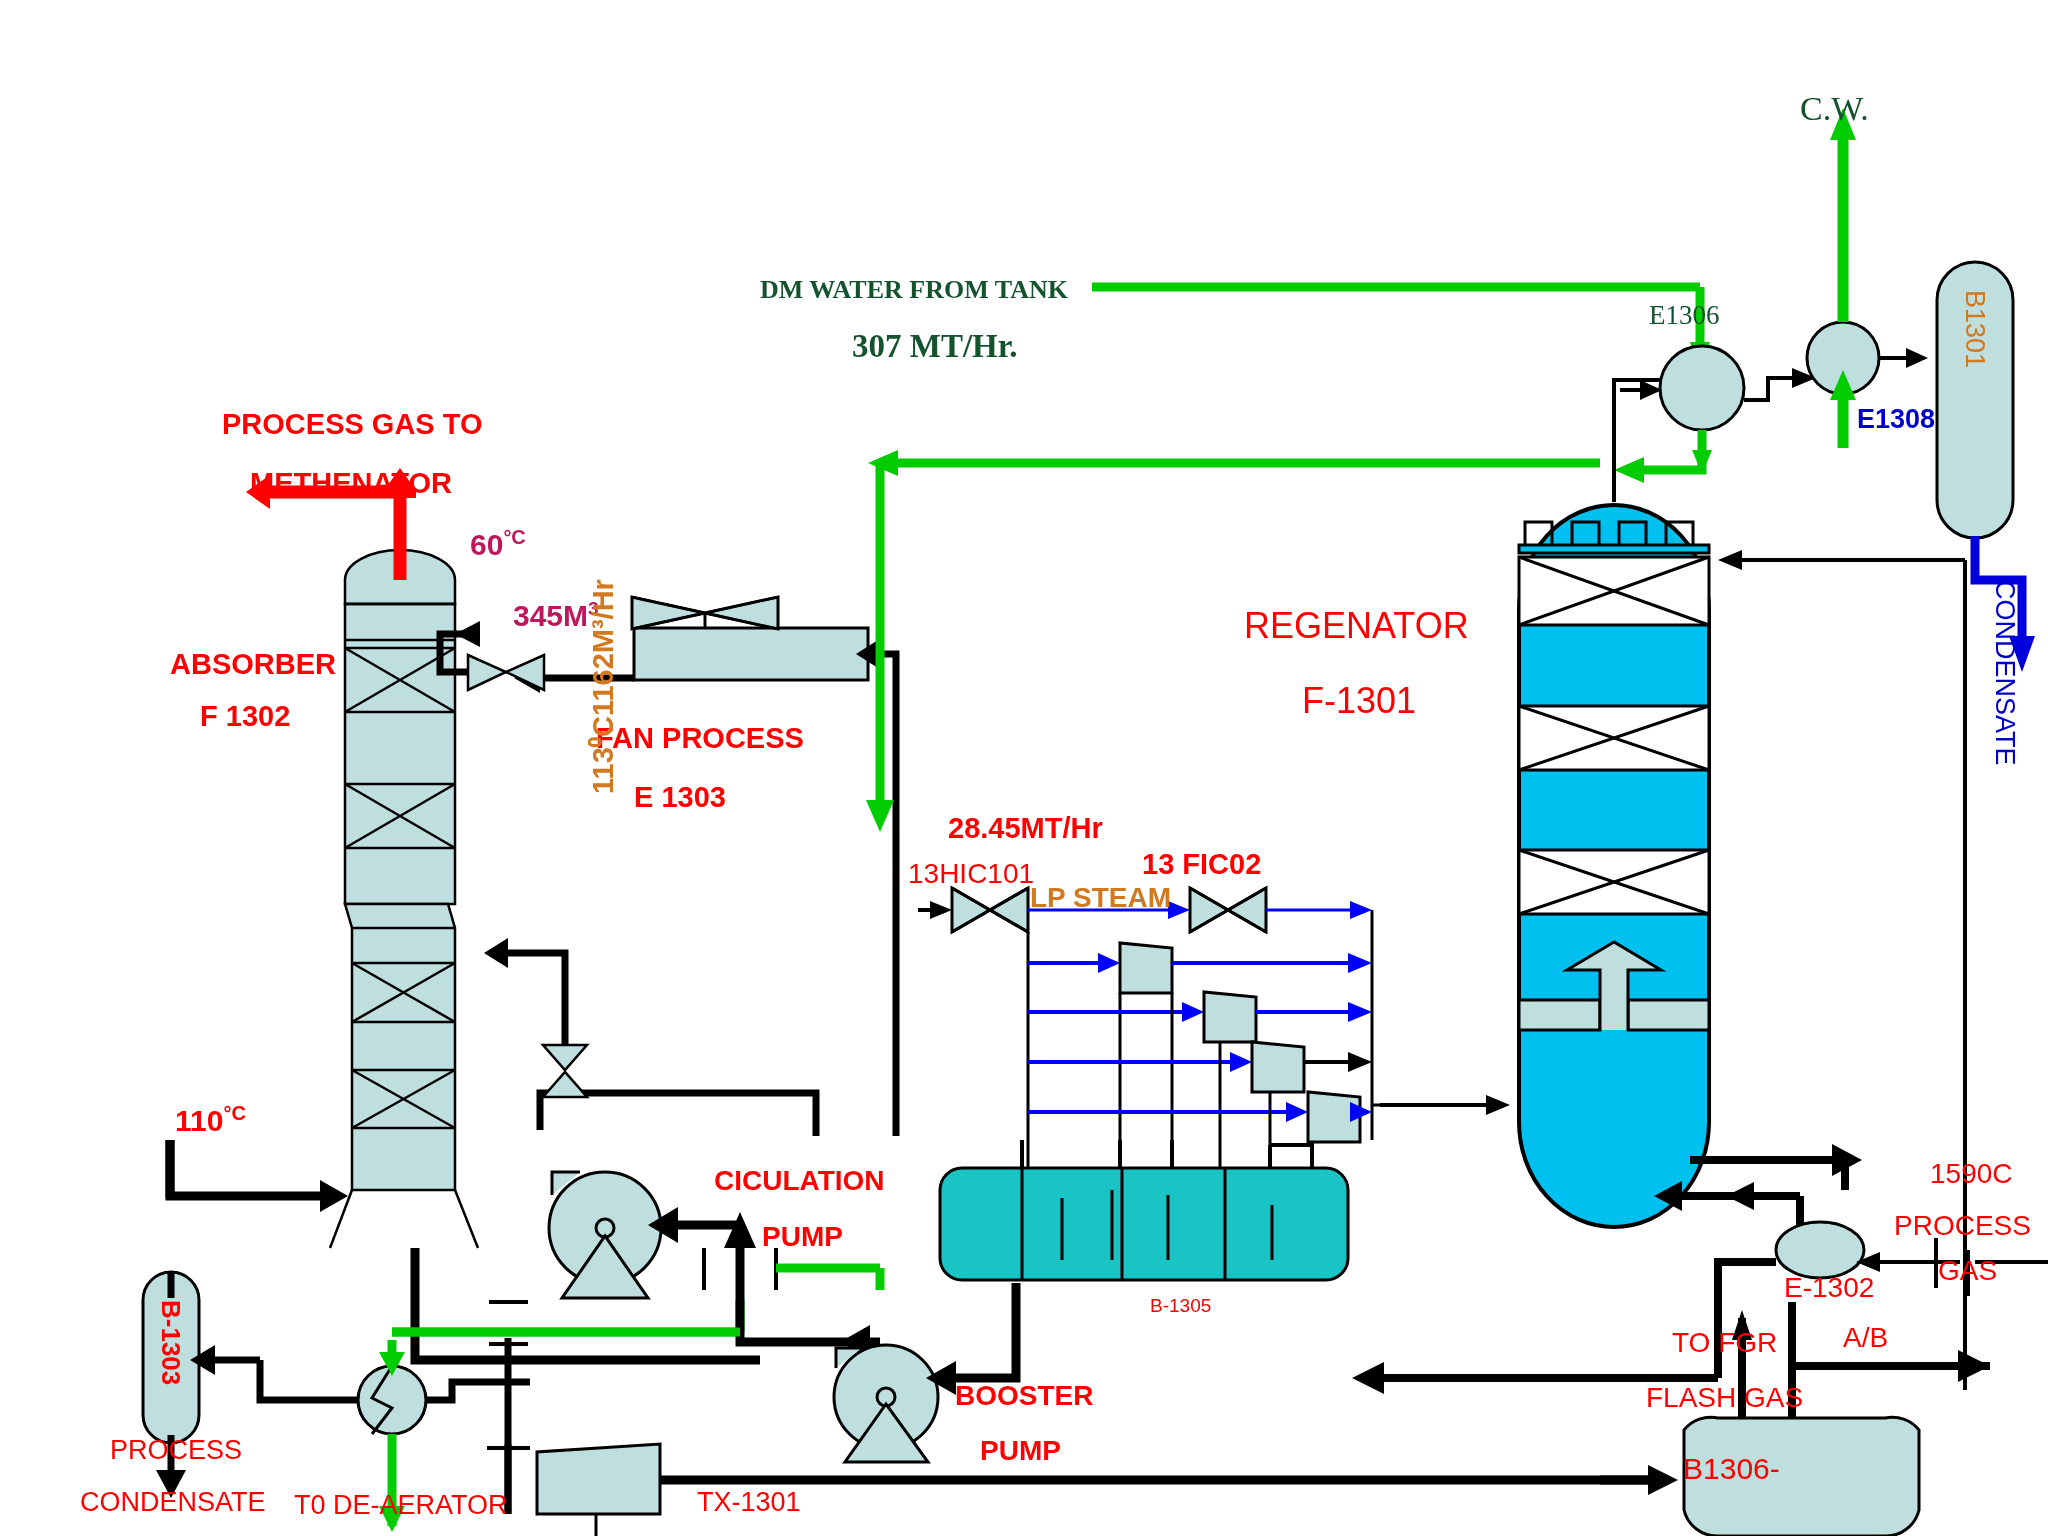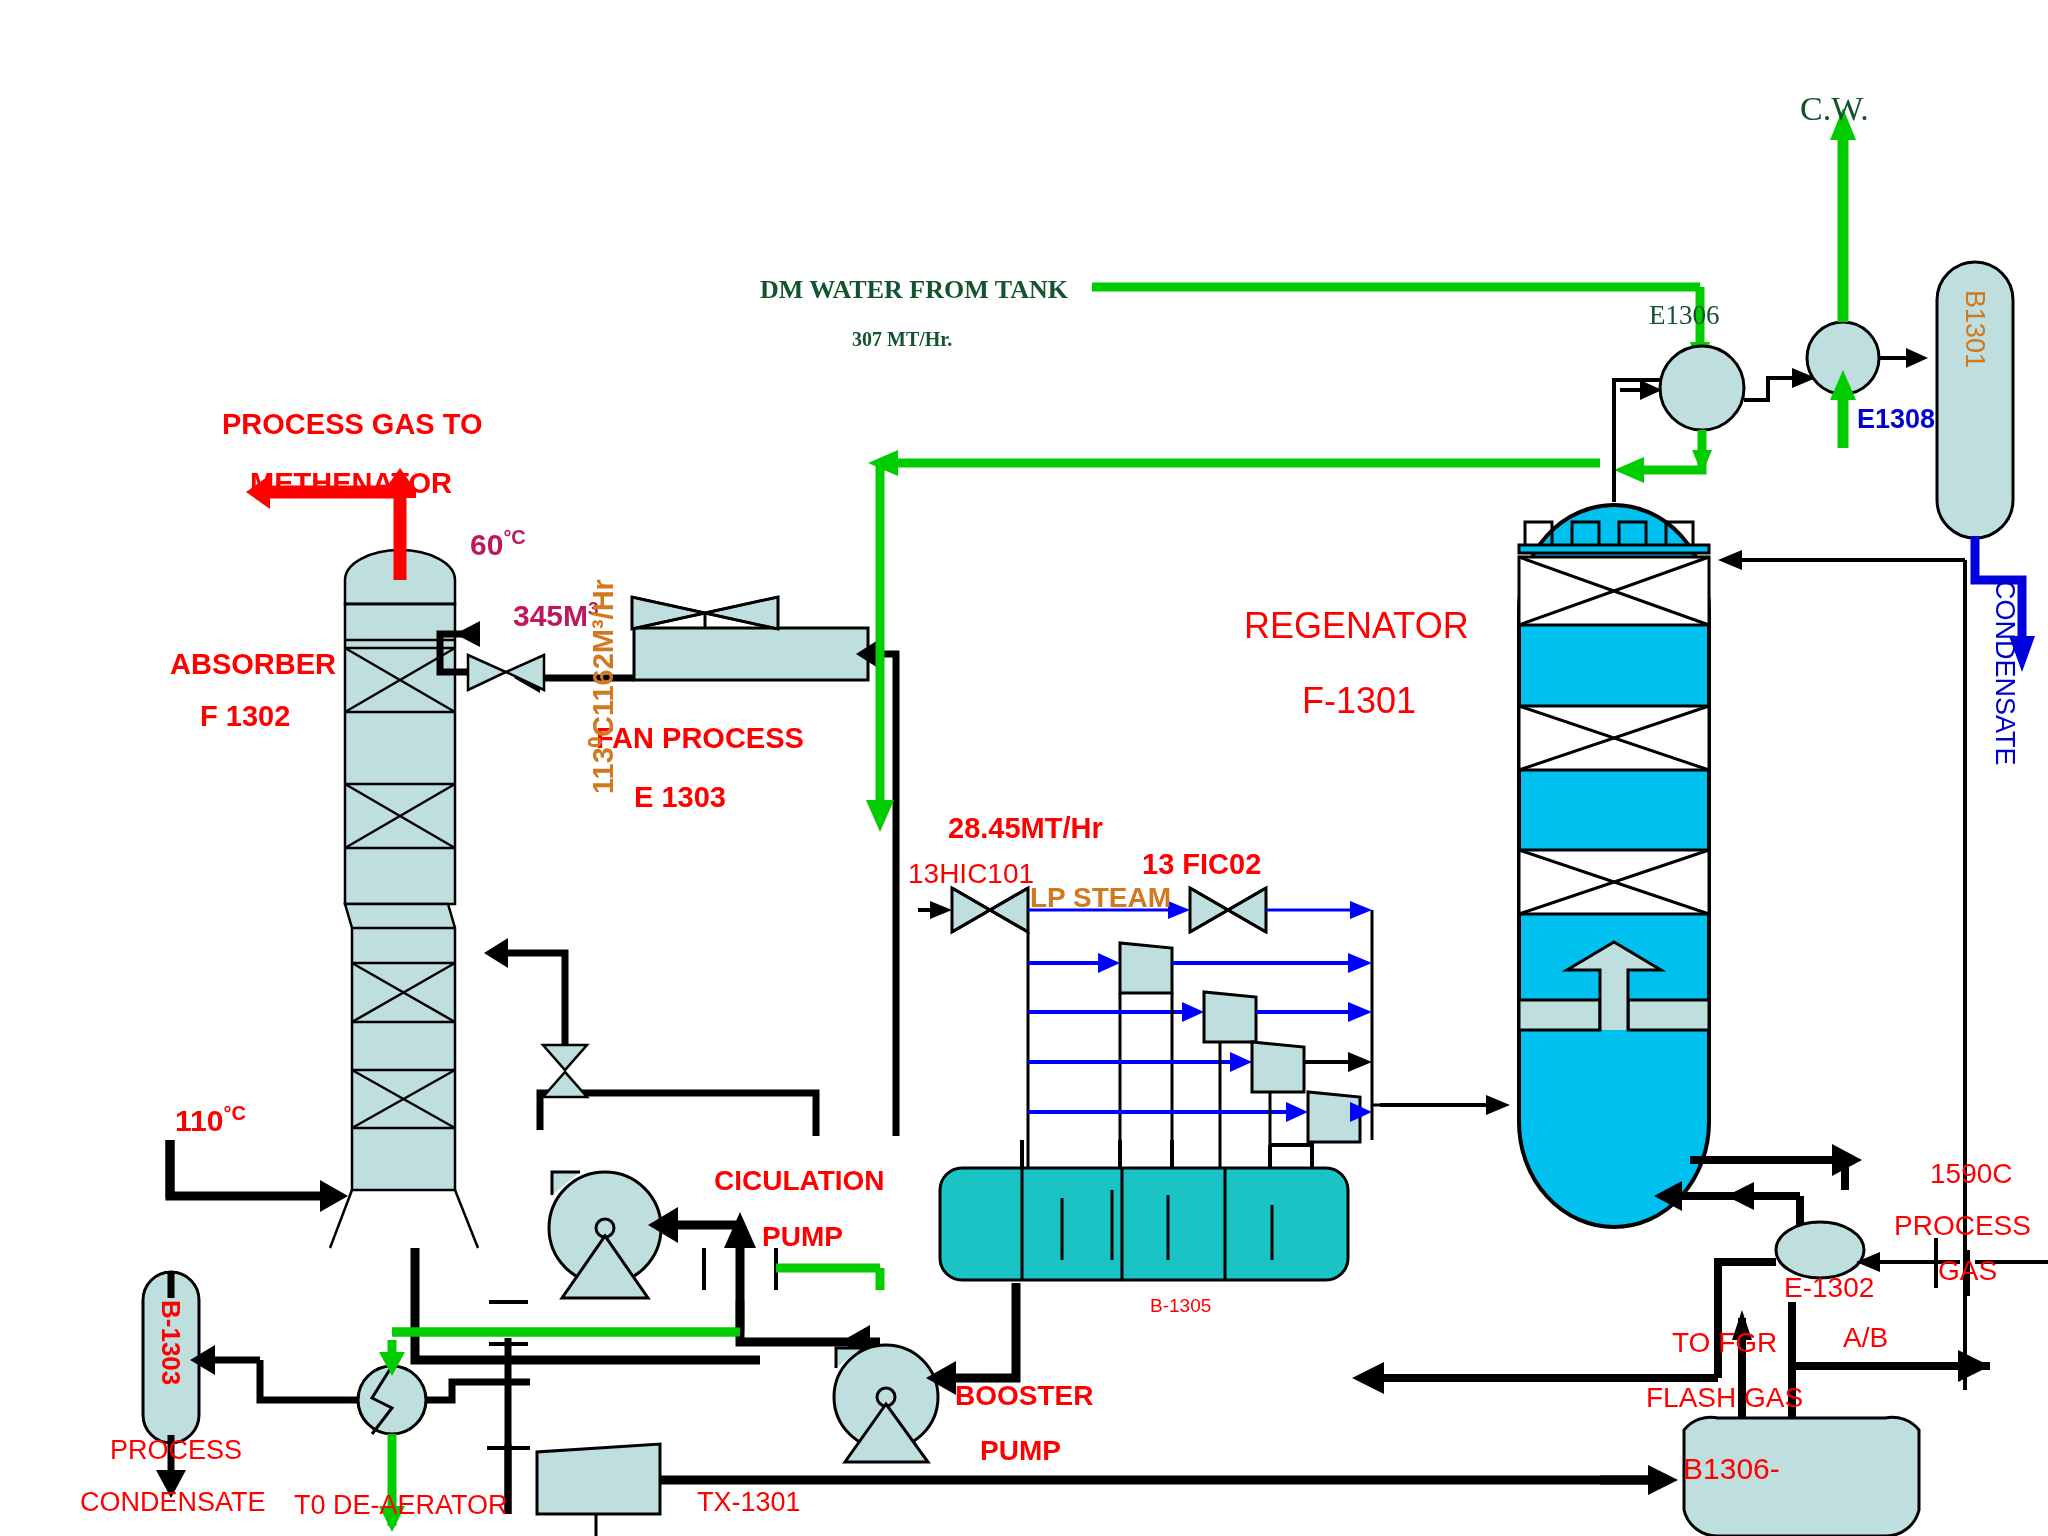--- a/index.html
+++ b/index.html
@@ -398,21 +398,21 @@
     <line x1="1270" y1="1092" x2="1270" y2="1145" stroke="#000" stroke-width="3"></line>
   </g>
 
   <g>
     <path d="M1420,1398 L1420,1398" stroke="#000" stroke-width="8"></path>
   </g>
 </svg>
 
 
 <div class="lbl grn" style="left:760px;top:275px;font-size:26px;">DM WATER FROM TANK</div>
-<div class="lbl grn" style="left:852px;top:328px;font-size:20px;">307 MT/Hr.</div>
+<div class="lbl grn" style="left:852px;top:328px;font-size:33px;">307 MT/Hr.</div>
 
 <div class="lbl grn" style="left:1800px;top:90px;font-size:34px;font-weight:normal;">C.W.</div>
 
 <div class="lbl grn" style="left:1649px;top:300px;font-size:27px;font-weight:normal;">E1306</div>
 
 <div class="lbl blu" style="left:1857px;top:404px;font-size:27px;font-weight:bold;">E1308</div>
 
 <div class="lbl org vert" style="left:1990px;top:290px;font-size:27px;font-weight:normal;transform:rotate(90deg);">B1301</div>
 
 <div class="lbl blu vert" style="left:2020px;top:580px;font-size:27px;font-weight:normal;transform:rotate(90deg);">CONDENSATE</div>

